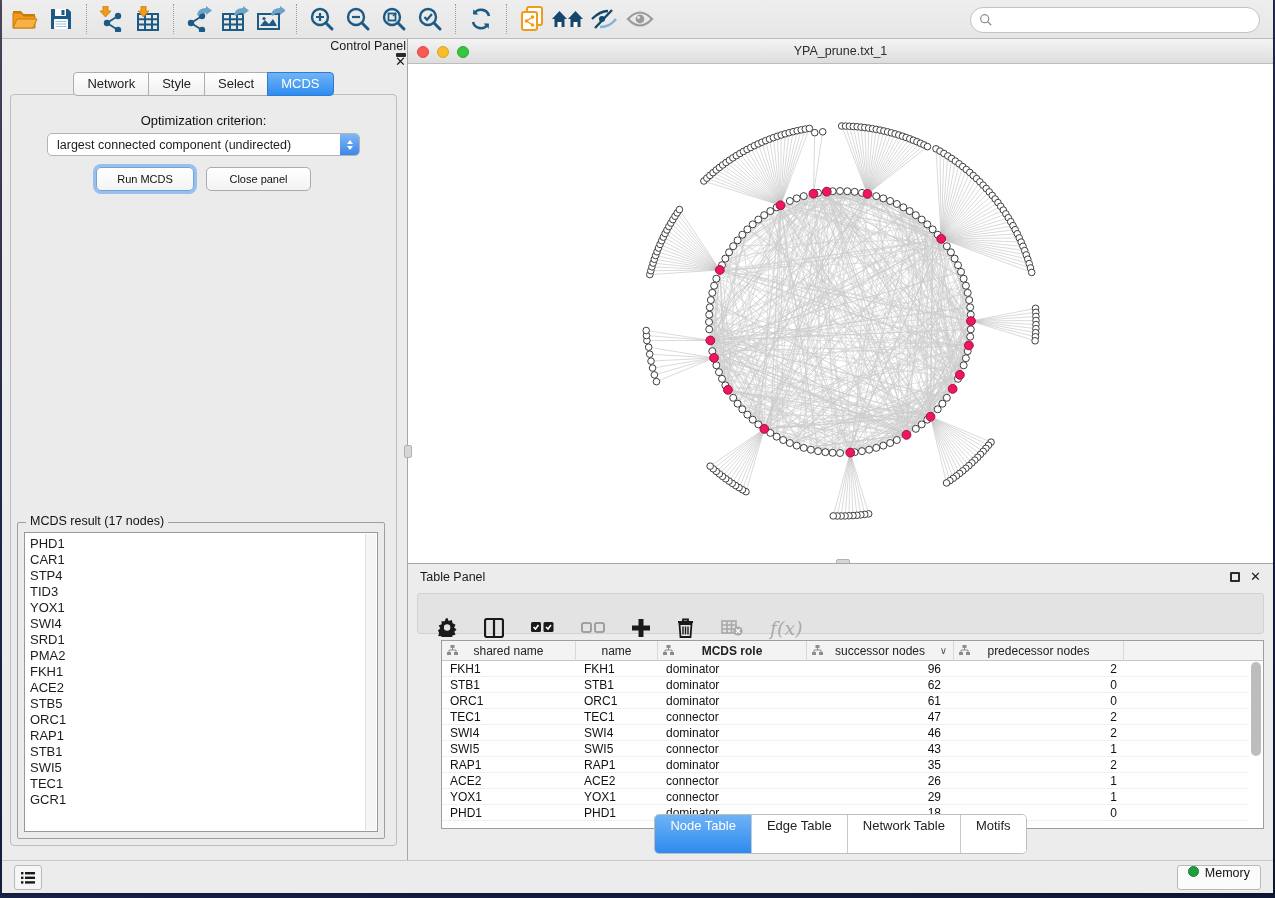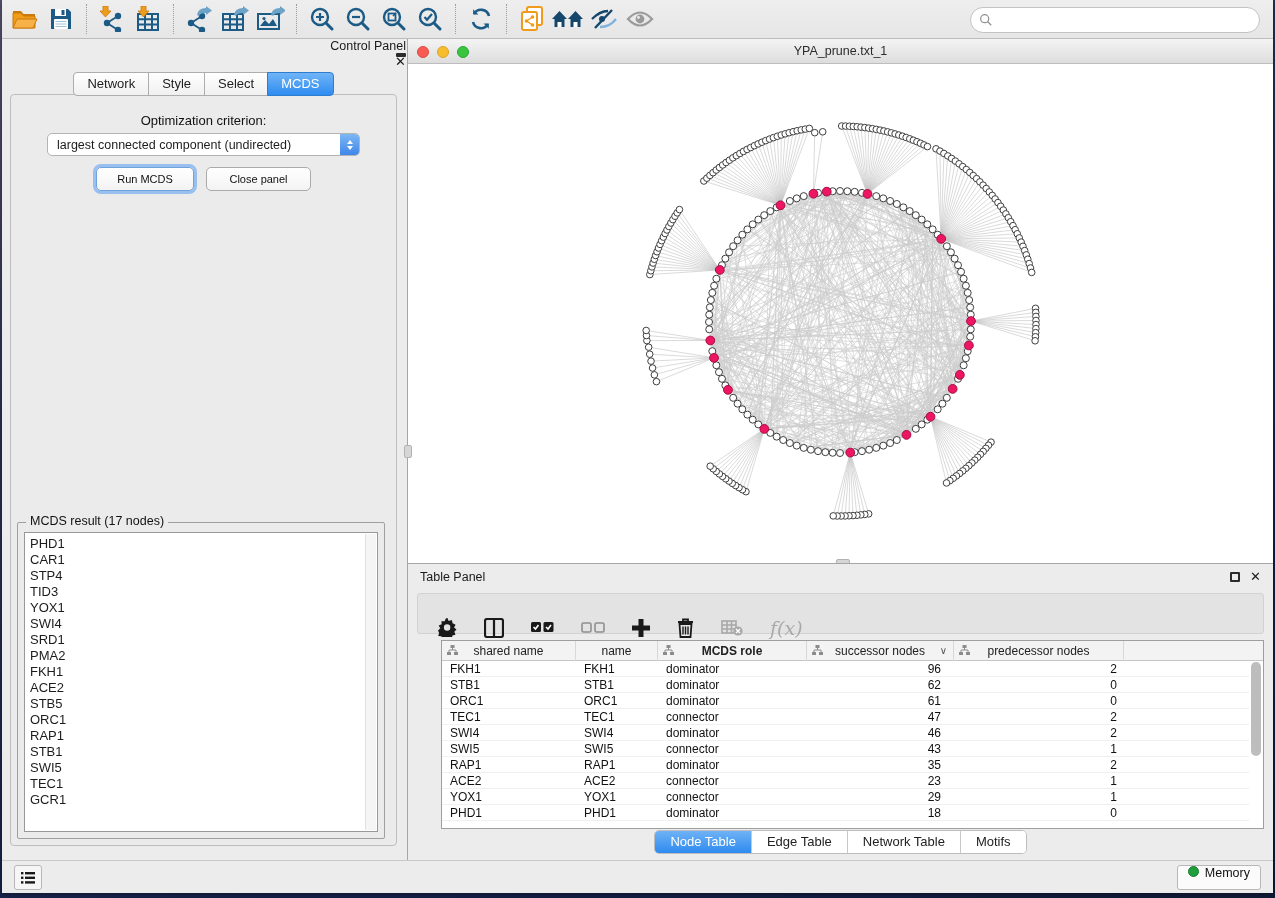--- a/index.html
+++ b/index.html
@@ -69,21 +69,21 @@
   .th .sort-ic { position:absolute; right:6px; top:4px; font-size:10px; color:#555; }
   .tp-rows { position:absolute; top:20px; left:0; right:14px; bottom:0; }
   .trow { display:flex; height:16px; align-items:center; border-bottom:1px solid #f0f0f0; font-size:12px; color:#111; }
   .td { white-space:nowrap; overflow:hidden; }
   .td.l { padding-left:8px; text-align:left; }
   .td.r { text-align:right; }
   .tp-vscroll { position:absolute; top:21px; right:2px; bottom:2px; width:10px; }
   .tp-vthumb { position:absolute; top:0; left:0; width:10px; height:94px; background:#bdbdbd; border-radius:5px; }
   .tp-tabs { position:absolute; bottom:6px; left:0; right:0; display:flex; justify-content:center; }
   .tp-tabgroup { display:flex; border:1px solid #bdbdbd; border-radius:5px; overflow:hidden; background:#fff; }
-  .tp-tab { padding:3px 15px 4px; font-size:13px; color:#222; border-left:1px solid #c9c9c9; background:#fff; }
+  .tp-tab { padding:3px 15px 20px; font-size:13px; color:#222; border-left:1px solid #c9c9c9; background:#fff; }
   .tp-tab:first-child { border-left:none; }
   .tp-tab.active { background:linear-gradient(#6fb2f6,#2d8bef); color:#fff; }
 
   
   .statusbar { position:absolute; left:0; right:0; bottom:0; height:33px; background:#ececec; border-top:1px solid #c9c9c9; }
   .list-btn { position:absolute; left:12px; top:4px; width:28px; height:25px; background:#f6f6f6; border:1px solid #b8b8b8; border-radius:3px; display:flex; align-items:center; justify-content:center; }
   .memory-btn { position:absolute; right:12px; top:4px; height:25px; background:#fbfbfb; border:1px solid #b8b8b8; border-radius:3px; display:flex; gap:6px; padding:0 10px; font-size:12.5px; color:#111; }
   .mem-dot { width:11px; height:11px; border-radius:50%; background:#1f9e3c; border:1px solid #187c2f; }
 </style>
 </head>
@@ -1476,21 +1476,21 @@
             <div class="td l" style="width: 134px;">RAP1</div>
             <div class="td l" style="width: 82px;">RAP1</div>
             <div class="td l" style="width: 149px;">dominator</div>
             <div class="td r" style="width: 147px; padding-right: 13px;">35</div>
             <div class="td r" style="width: 170px; padding-right: 7px;">2</div>
           </div>
           <div class="trow">
             <div class="td l" style="width: 134px;">ACE2</div>
             <div class="td l" style="width: 82px;">ACE2</div>
             <div class="td l" style="width: 149px;">connector</div>
-            <div class="td r" style="width: 147px; padding-right: 13px;">23</div>
+            <div class="td r" style="width: 147px; padding-right: 13px;">26</div>
             <div class="td r" style="width: 170px; padding-right: 7px;">1</div>
           </div>
           <div class="trow">
             <div class="td l" style="width: 134px;">YOX1</div>
             <div class="td l" style="width: 82px;">YOX1</div>
             <div class="td l" style="width: 149px;">connector</div>
             <div class="td r" style="width: 147px; padding-right: 13px;">29</div>
             <div class="td r" style="width: 170px; padding-right: 7px;">1</div>
           </div>
           <div class="trow">

